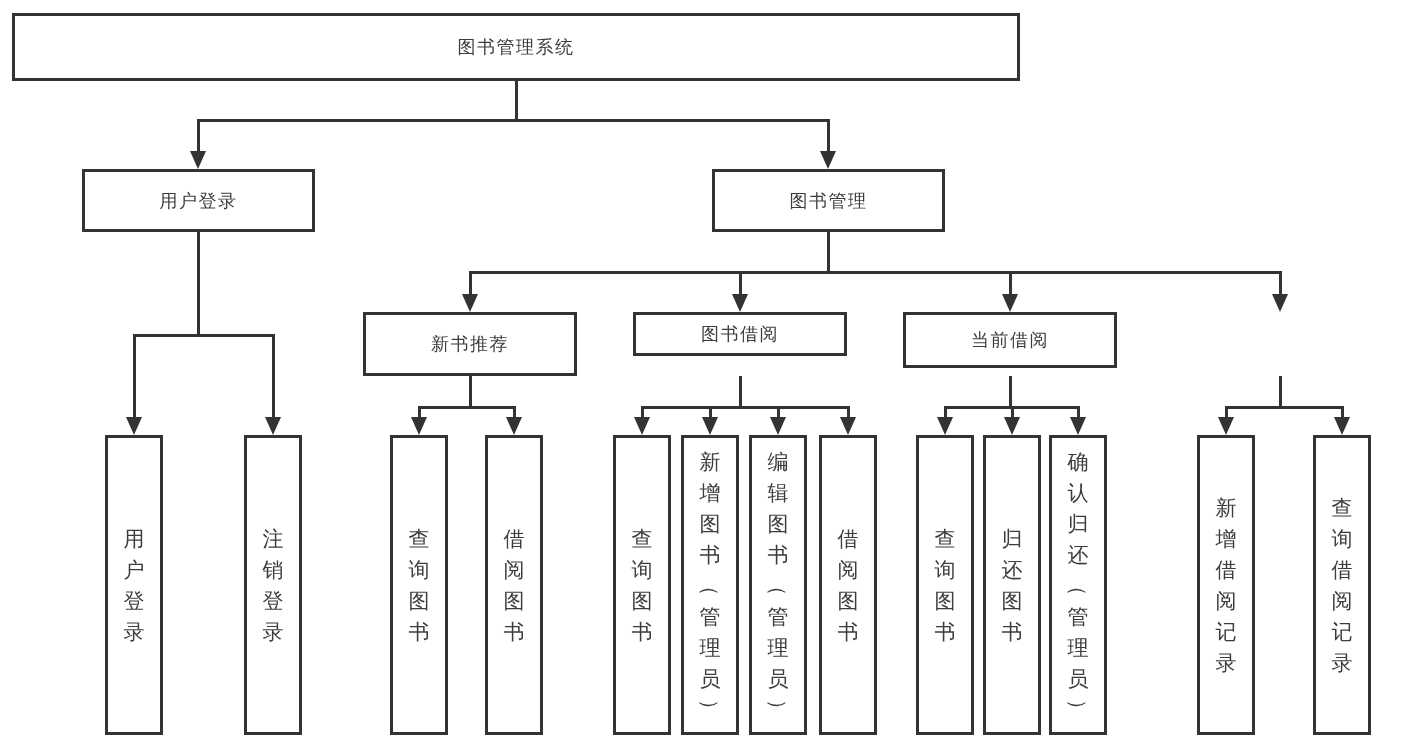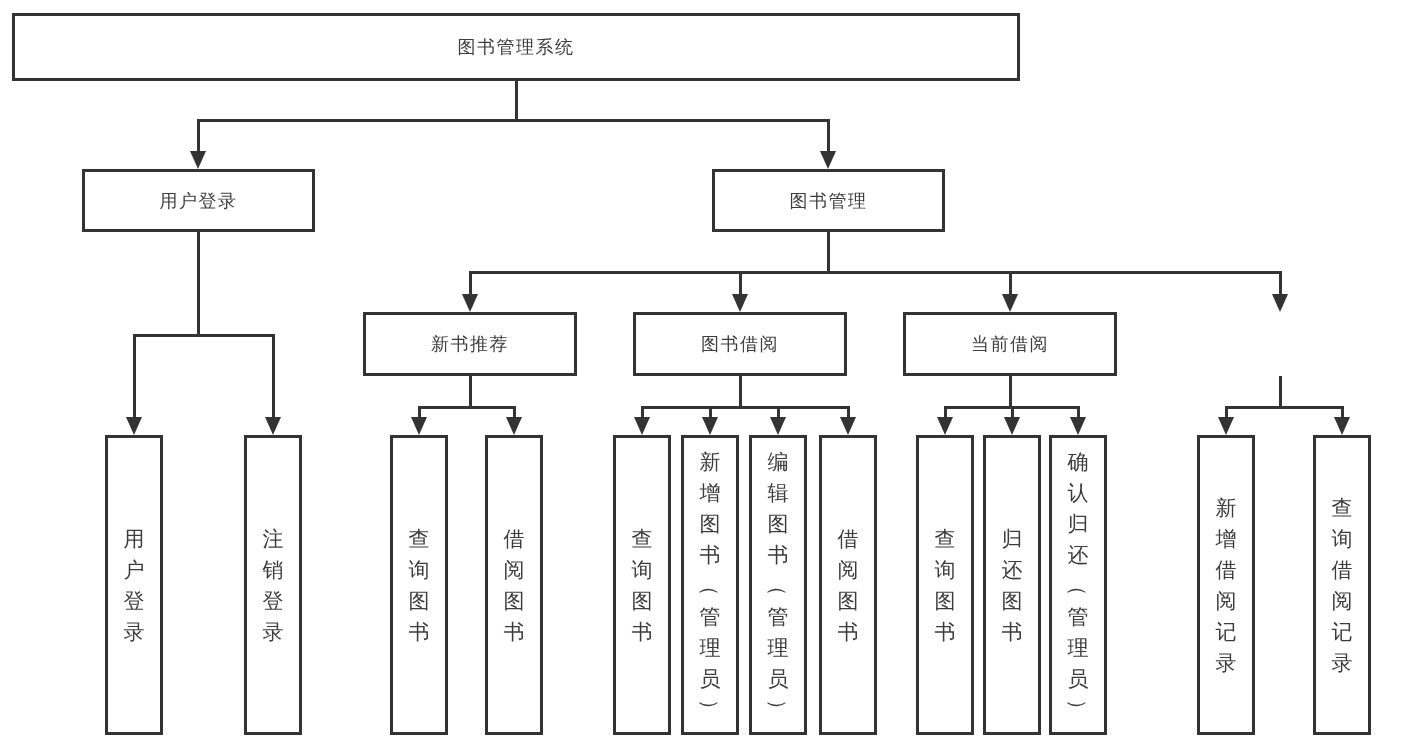--- a/index.html
+++ b/index.html
@@ -39,24 +39,24 @@
   <div class="box h" style="left:712px;top:169px;width:233px;height:63px">
     <span>图书管理</span>
   </div>
   <div class="box h" style="left:82px;top:169px;width:233px;height:63px">
     <span>用户登录</span>
   </div>
 
   <div class="box h" style="left:363px;top:312px;width:214px;height:64px">
     <span>新书推荐</span>
   </div>
-  <div class="box h" style="left:633px;top:312px;width:214px;height:64px">
+  <div class="box h" style="left:633px;top:312px;width:214px;height:44px">
     <span>图书借阅</span>
   </div>
-  <div class="box h" style="left:903px;top:312px;width:214px;height:64px">
+  <div class="box h" style="left:903px;top:312px;width:214px;height:56px">
     <span>当前借阅</span>
   </div>
 
   <div class="box v" style="left:105px;top:435px;width:58px;height:300px">
       <span class="vchar">用</span>
       <span class="vchar">户</span>
       <span class="vchar">登</span>
       <span class="vchar">录</span>
     </div>
   <div class="box v" style="left:244px;top:435px;width:58px;height:300px">

